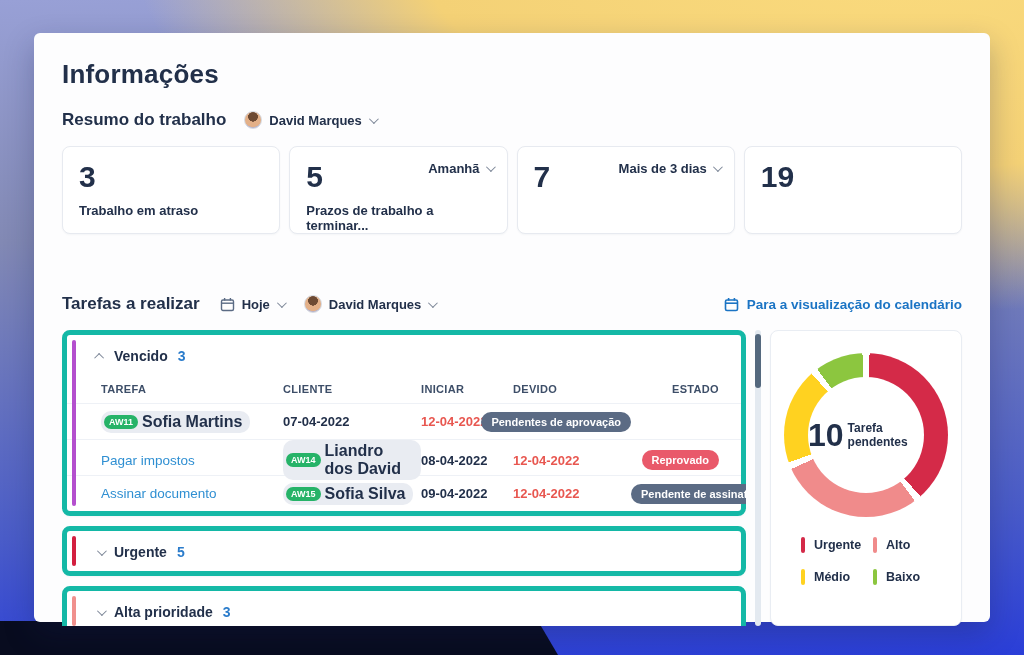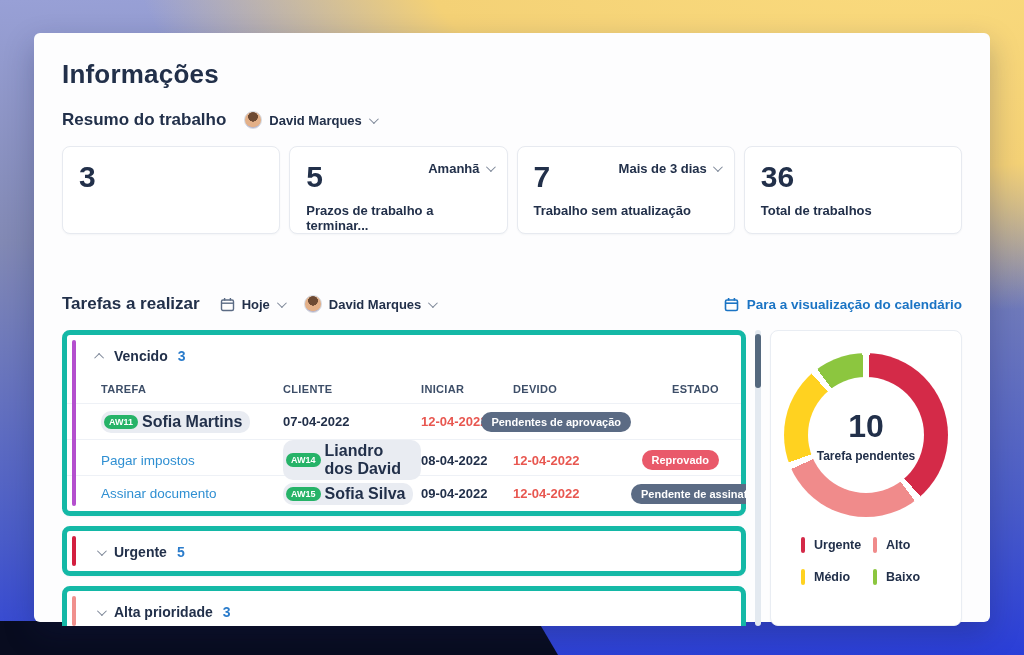--- a/index.html
+++ b/index.html
@@ -85,21 +85,21 @@
   .scroll { background:#e3e9f0; border-radius:3px; width:6px; height:100%; position:relative; cursor:pointer; }
   .scroll .thumb { position:absolute; top:4px; left:0; width:6px; height:54px;
     background:#54687e; border-radius:3px; cursor:grab; }
 
   
   .panel { background:#fff; border:1px solid #e9edf3; border-radius:8px;
     box-shadow:0 1px 2px rgba(30,40,80,.04); padding:16px 0; }
   .donut-wrap { position:relative; width:164px; height:164px; margin:6px auto 0; }
   .donut { width:164px; height:164px; border-radius:50%; }
   .hole { position:absolute; inset:24px; background:#fff; border-radius:50%;
-    display:flex; flex-direction:column; align-items:center; justify-content:center; gap:4px; }
+    display:flex; flex-direction:row; align-items:center; justify-content:center; gap:4px; }
   .hole .cv { font-size:32px; font-weight:700; }
   .hole .cl { font-size:12px; font-weight:600; }
   .legend { display:grid; grid-template-columns:1fr 1fr; row-gap:16px;
     margin:20px 16px 0 30px; }
   .litem { display:flex; align-items:center; gap:9px; }
   .lmark { width:4px; height:16px; border-radius:2px; }
   .llab { font-size:12.5px; font-weight:600; }
 </style>
 </head>
 <body>
@@ -116,40 +116,39 @@
     <div class="chip">
       <span class="avatar"></span>
       <span class="lbl">David Marques</span>
       <span class="chev down"></span>
     </div>
   </div>
 
   <div class="stats">
     <div class="stat">
       <div class="num">3</div>
+      <div class="lab">Trabalho em atraso</div>
     </div>
     <div class="stat">
       <div class="num">5</div>
       <div class="lab">Prazos de trabalho a terminar...</div>
       <div class="dd">
         <span>Amanhã</span>
         <span class="chev down"></span>
       </div>
     </div>
     <div class="stat">
       <div class="num">7</div>
-      <div class="lab">Trabalho sem atualização</div>
       <div class="dd">
         <span>Mais de 3 dias</span>
         <span class="chev down"></span>
       </div>
     </div>
     <div class="stat">
-      <div class="num">36</div>
-      <div class="lab">Total de trabalhos</div>
+      <div class="num">19</div>
     </div>
   </div>
 
   <div class="row tasks-head">
     <h2>Tarefas a realizar</h2>
     <div class="chip">
       <svg class="cal" viewBox="0 0 15 15">
         <rect x="1.5" y="3" width="12" height="10.5" rx="1.5" fill="none" stroke="#5b6b84" stroke-width="1.4"></rect>
         <line x1="1.5" y1="6.2" x2="13.5" y2="6.2" stroke="#5b6b84" stroke-width="1.4"></line>
         <line x1="4.6" y1="1" x2="4.6" y2="3.6" stroke="#5b6b84" stroke-width="1.4"></line>

